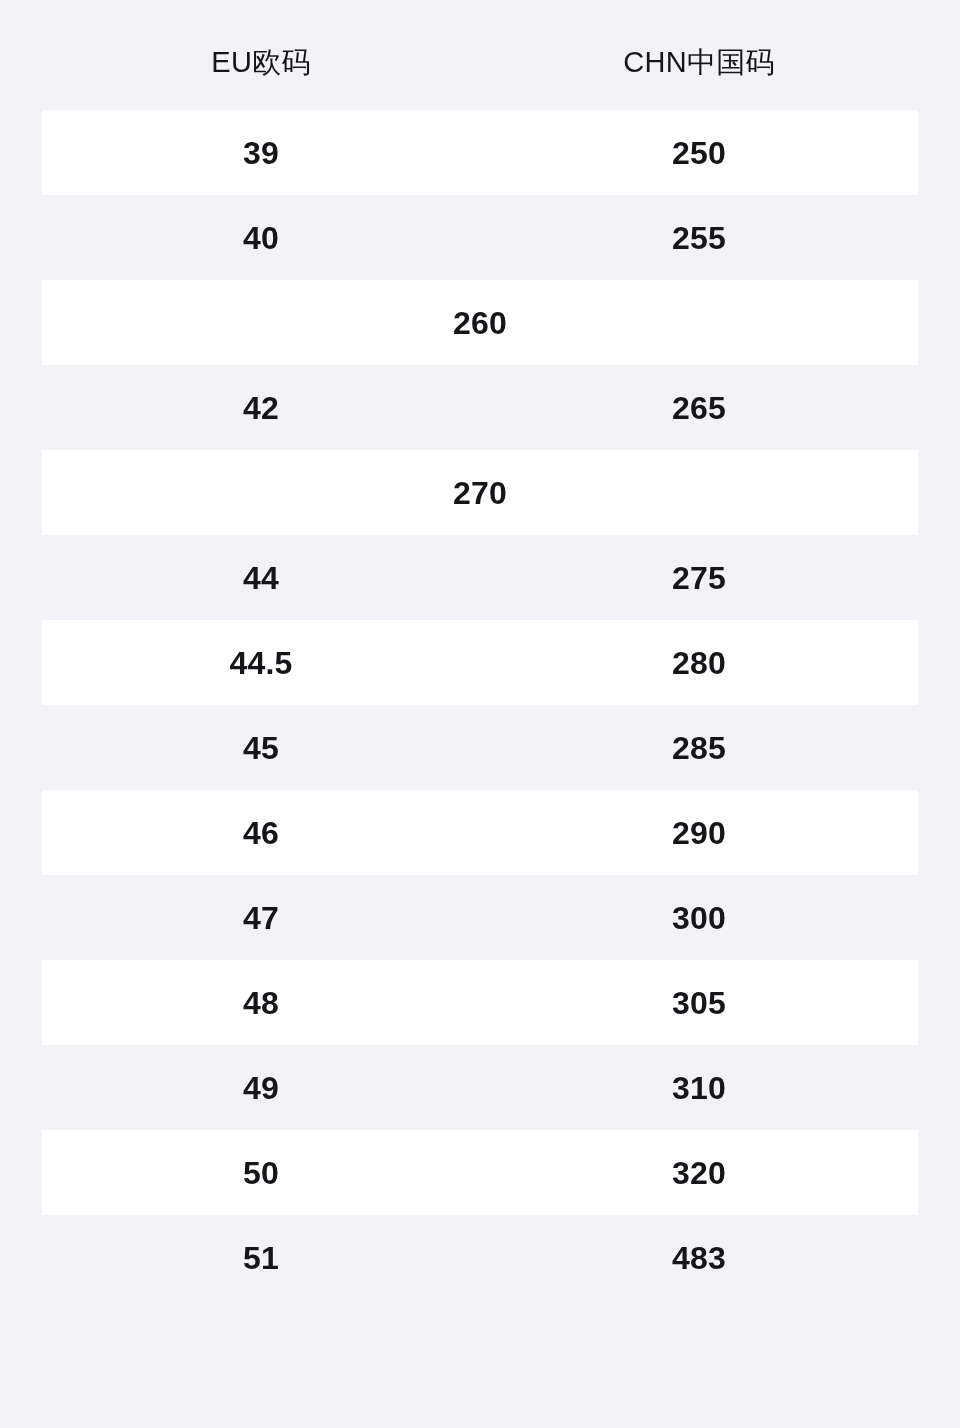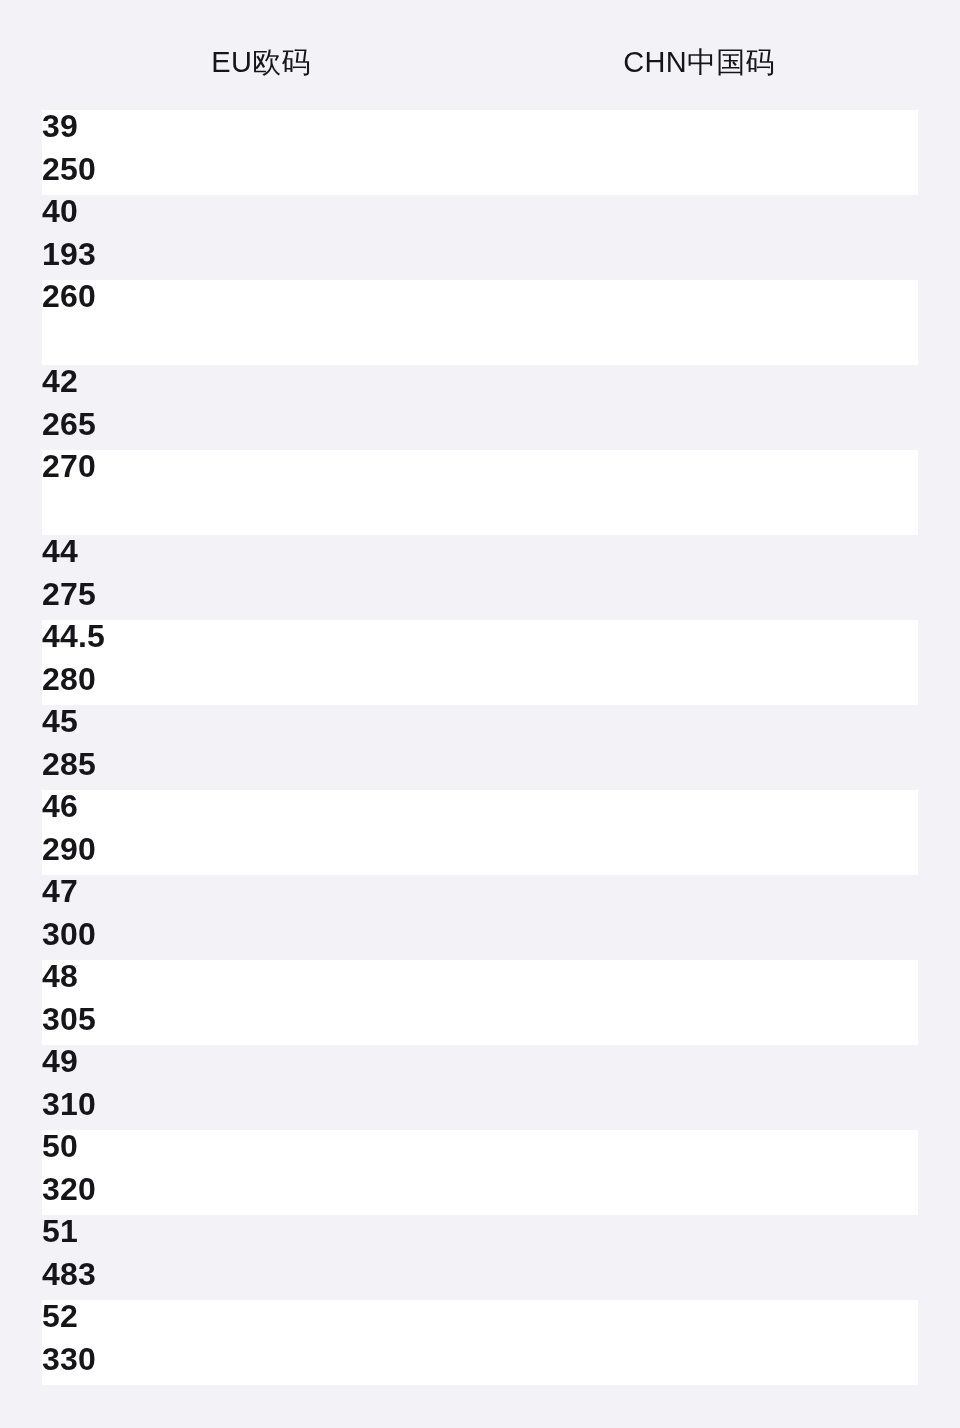--- a/index.html
+++ b/index.html
@@ -45,23 +45,22 @@
     letter-spacing: 0.3px;
     line-height: 1;
     padding-top: 14px;
     box-sizing: border-box;
   }
 
   
   .row {
     display: flex;
     height: 85px;
-    align-items: flex-start;
+    align-items: center;
     background: #f3f3f7;
-    flex-direction: column;
   }
   .row.odd {
     background: #ffffff;
   }
   .cell {
     flex: 1 1 50%;
     text-align: center;
     font-size: 32px;
     font-weight: 700;
     color: #16161a;
@@ -85,21 +84,21 @@
       <div class="th">CHN中国码</div>
     </div>
 
     <div id="rows-container">
         <div class="row odd">
           <div class="cell">39</div>
           <div class="cell">250</div>
         </div>
         <div class="row even">
           <div class="cell">40</div>
-          <div class="cell">193</div>
+          <div class="cell">255</div>
         </div>
         <div class="row odd">
           <div class="cell">260</div>
         </div>
         <div class="row even">
           <div class="cell">42</div>
           <div class="cell">265</div>
         </div>
         <div class="row odd">
           <div class="cell">270</div>
@@ -133,21 +132,17 @@
           <div class="cell">310</div>
         </div>
         <div class="row odd">
           <div class="cell">50</div>
           <div class="cell">320</div>
         </div>
         <div class="row even">
           <div class="cell">51</div>
           <div class="cell">483</div>
         </div>
-        <div class="row odd">
-          <div class="cell">52</div>
-          <div class="cell">330</div>
-        </div>
       </div>
 
     <div class="table-footer"></div>
   </div>
 </div>
 
 </body></html>

